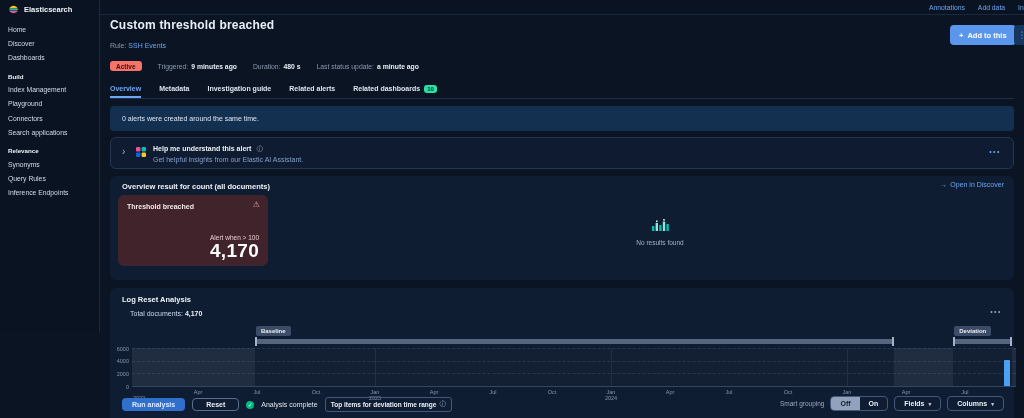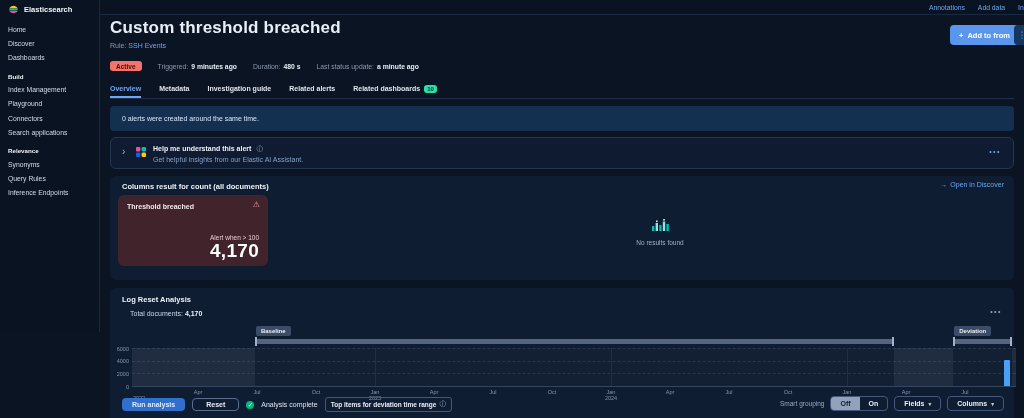--- a/index.html
+++ b/index.html
@@ -9,21 +9,21 @@
   .logo-row{display:flex;align-items:center;gap:5px;padding:4px 0 5px 8px;cursor:pointer;}
   .app-name{font-size:7.5px;font-weight:bold;color:#f2f5fa;}
   .nav{padding-top:2px;}
   .nav-item{font-size:6.8px;color:#d4dcea;padding:3.6px 8px;cursor:pointer;white-space:nowrap;}
   .nav-section{font-size:6.2px;font-weight:bold;color:#eef2f8;padding:8px 8px 3px;}
   
   .topbar{position:absolute;left:100px;top:0;width:924px;height:14px;border-bottom:1px solid #1a2942;display:flex;align-items:center;justify-content:flex-end;background:#0a1322;}
   .topbar-links{display:flex;gap:13px;margin-right:-16px;}
   .topbar-link{font-size:6.8px;color:#6ca6f5;white-space:nowrap;cursor:pointer;}
   
-  .page-title{position:absolute;left:110px;top:18px;font-size:17px;font-weight:bold;letter-spacing:.2px;}
+  .page-title{position:absolute;left:110px;top:18px;font-size:12px;font-weight:bold;letter-spacing:.2px;}
   .rule-line{position:absolute;left:110px;top:42px;font-size:7px;}
   .rule-label{color:#8b99af;}
   .rule-link{color:#6ca6f5;cursor:pointer;}
   .add-case-btn{position:absolute;left:950px;top:25px;height:20px;display:flex;align-items:center;gap:4px;background:#5a97ec;border-radius:4px;padding:0 9px;font-size:7.5px;font-weight:bold;color:#fff;cursor:pointer;box-sizing:border-box;}
   .more-btn{position:absolute;left:1014px;top:25px;width:16px;height:20px;background:#17365f;border-radius:4px;color:#7fb0f5;display:flex;align-items:center;justify-content:center;font-size:9px;cursor:pointer;}
   
   .status-row{position:absolute;left:110px;top:59px;height:14px;display:flex;align-items:center;gap:16px;font-size:6.8px;}
   .state-badge{background:#f4736b;color:#40100d;font-weight:bold;border-radius:3px;padding:1.5px 6px;font-size:6.5px;}
   .status-item{display:flex;gap:3px;}
   .status-label{color:#8b99af;}
@@ -128,21 +128,21 @@
       </div>
   </div>
 
   <div class="page-title">Custom threshold breached</div>
   <div class="rule-line">
     <span class="rule-label">Rule:</span>
     <span class="rule-link">SSH Events</span>
   </div>
   <div class="add-case-btn">
     <span>+</span>
-    <span>Add to from</span>
+    <span>Add to this</span>
   </div>
   <div class="more-btn">
     <span>⋮</span>
   </div>
 
   <div class="status-row">
     <span class="state-badge">Active</span>
     <span class="status-item">
       <span class="status-label">Triggered:</span>
       <span class="status-value">9 minutes ago</span>
@@ -190,21 +190,21 @@
     </svg>
     <div class="assist-title">
       <span>Help me understand this alert</span>
       <span class="assist-info">ⓘ</span>
     </div>
     <div class="assist-subtitle">Get helpful insights from our Elastic AI Assistant.</div>
     <div class="assist-menu">•••</div>
   </div>
 
   <div class="equation-panel">
-    <div class="eq-heading">Columns result for count (all documents)</div>
+    <div class="eq-heading">Overview result for count (all documents)</div>
     <div class="eq-discover">
       <span>→</span>
       <span>Open in Discover</span>
     </div>
     <div class="threshold-card">
       <div class="tc-title">Threshold breached</div>
       <div class="tc-warn">⚠</div>
       <div class="tc-cond">Alert when &gt; 100</div>
       <div class="tc-value">4,170</div>
     </div>

